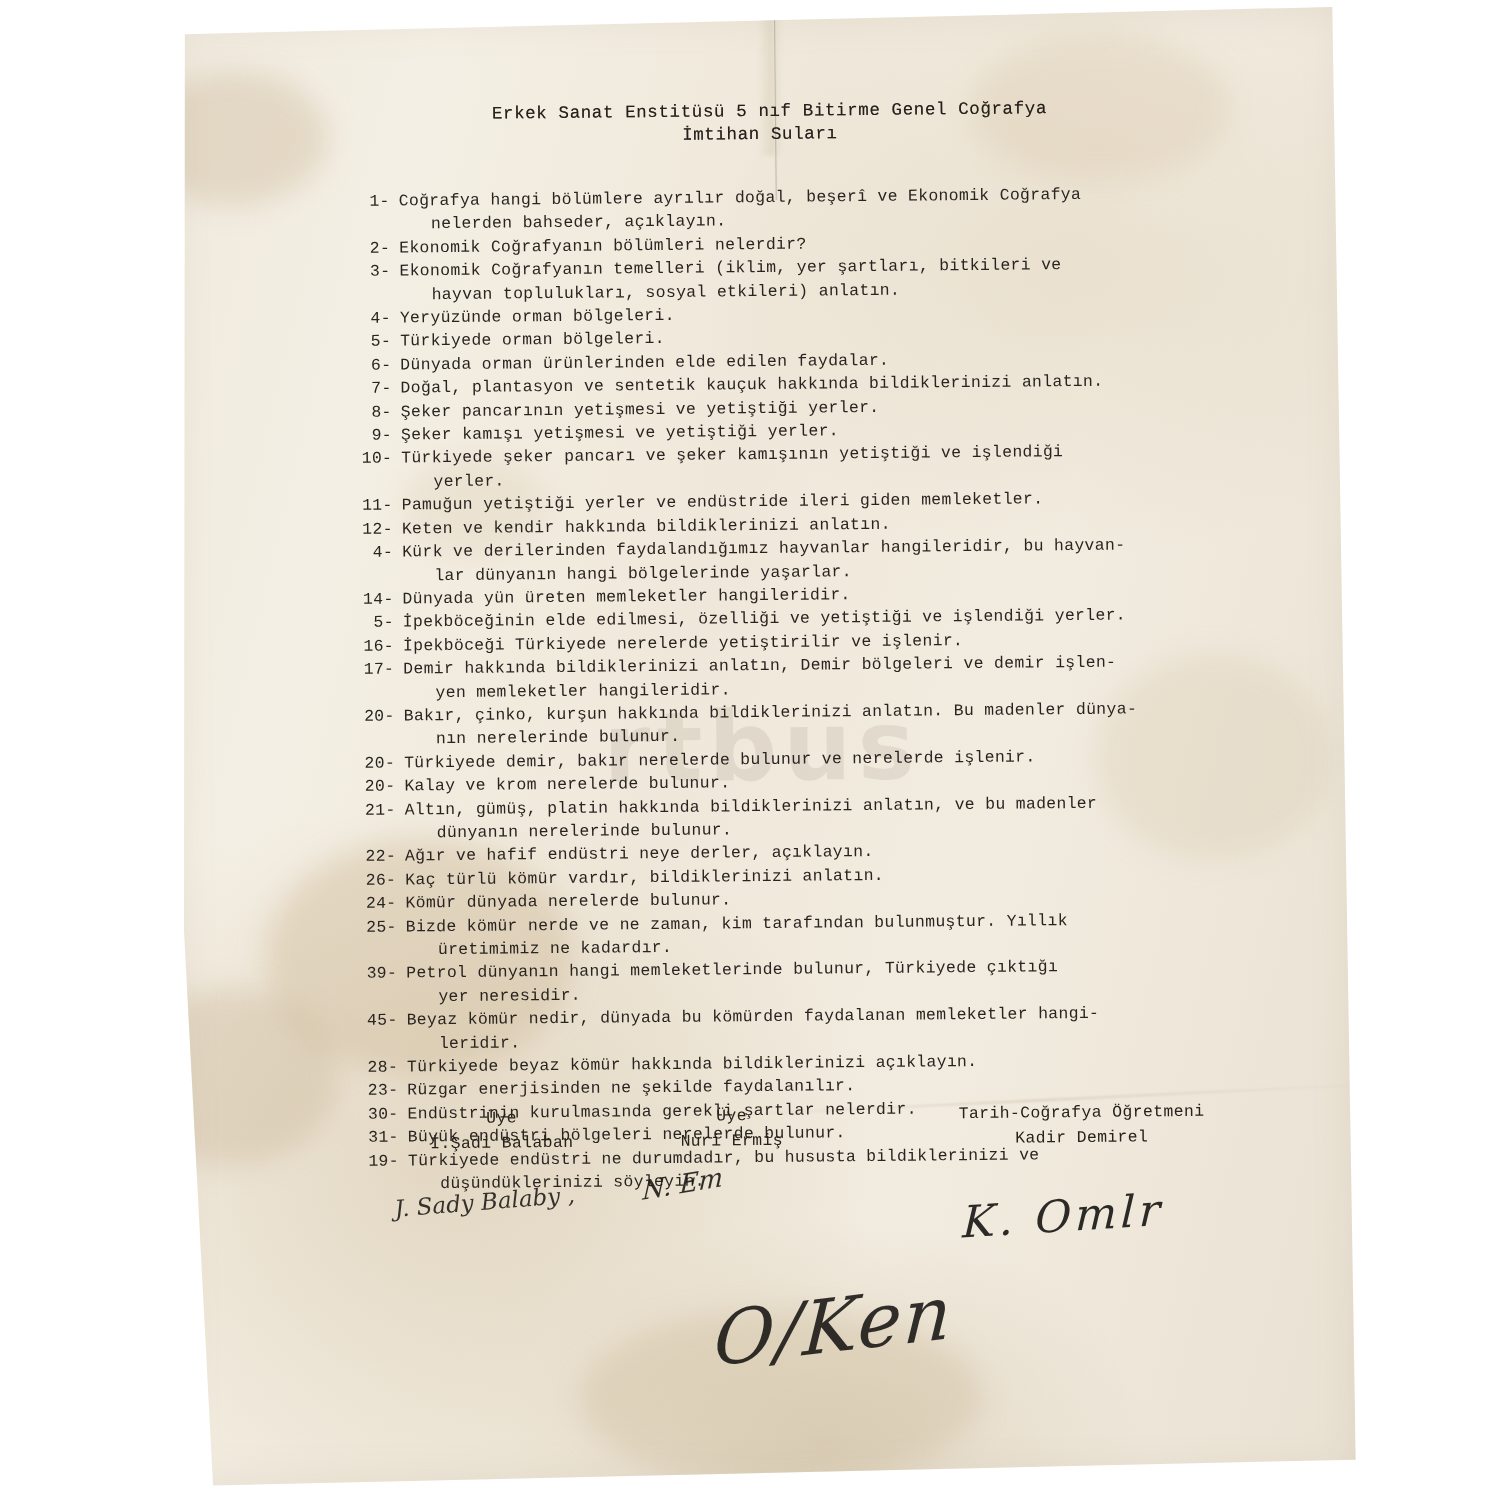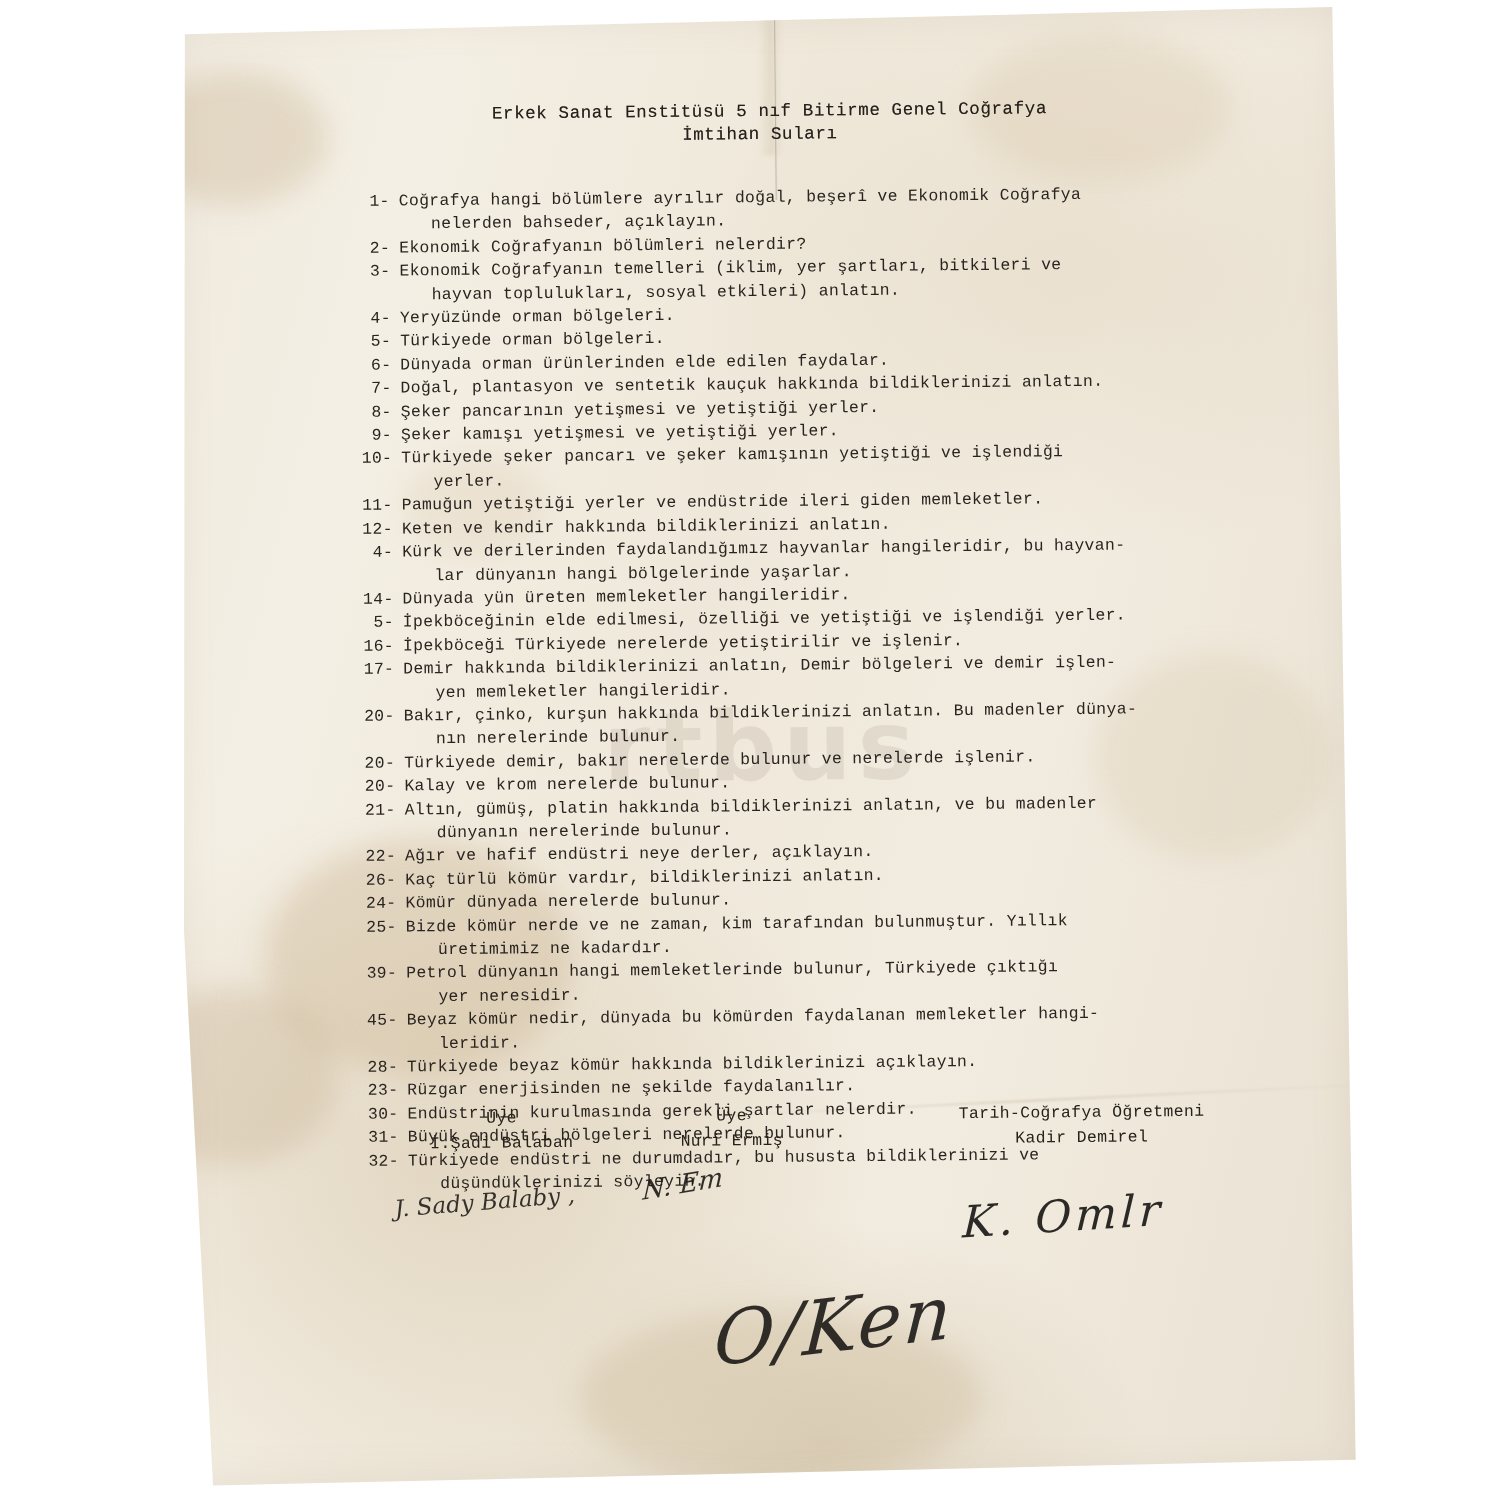--- a/index.html
+++ b/index.html
@@ -344,21 +344,21 @@
           </div>
           <div class="q">
             <span class="num">30-</span>
             <span class="txt">Endüstrinin kurulmasında gerekli şartlar nelerdir.</span>
           </div>
           <div class="q">
             <span class="num">31-</span>
             <span class="txt">Büyük endüstri bölgeleri nerelerde bulunur.</span>
           </div>
           <div class="q">
-            <span class="num">32-</span>
+            <span class="num">19-</span>
             <span class="txt">Türkiyede endüstri ne durumdadır, bu hususta bildiklerinizi ve<span class="cont">düşündüklerinizi söyleyin.</span></span>
           </div>
         </div>
 
       <div class="sig-block">
         <div class="sig-col a">
           <div>Üye</div>
           <div>İ.Şadi Balaban</div>
         </div>
         <div class="sig-col b">

